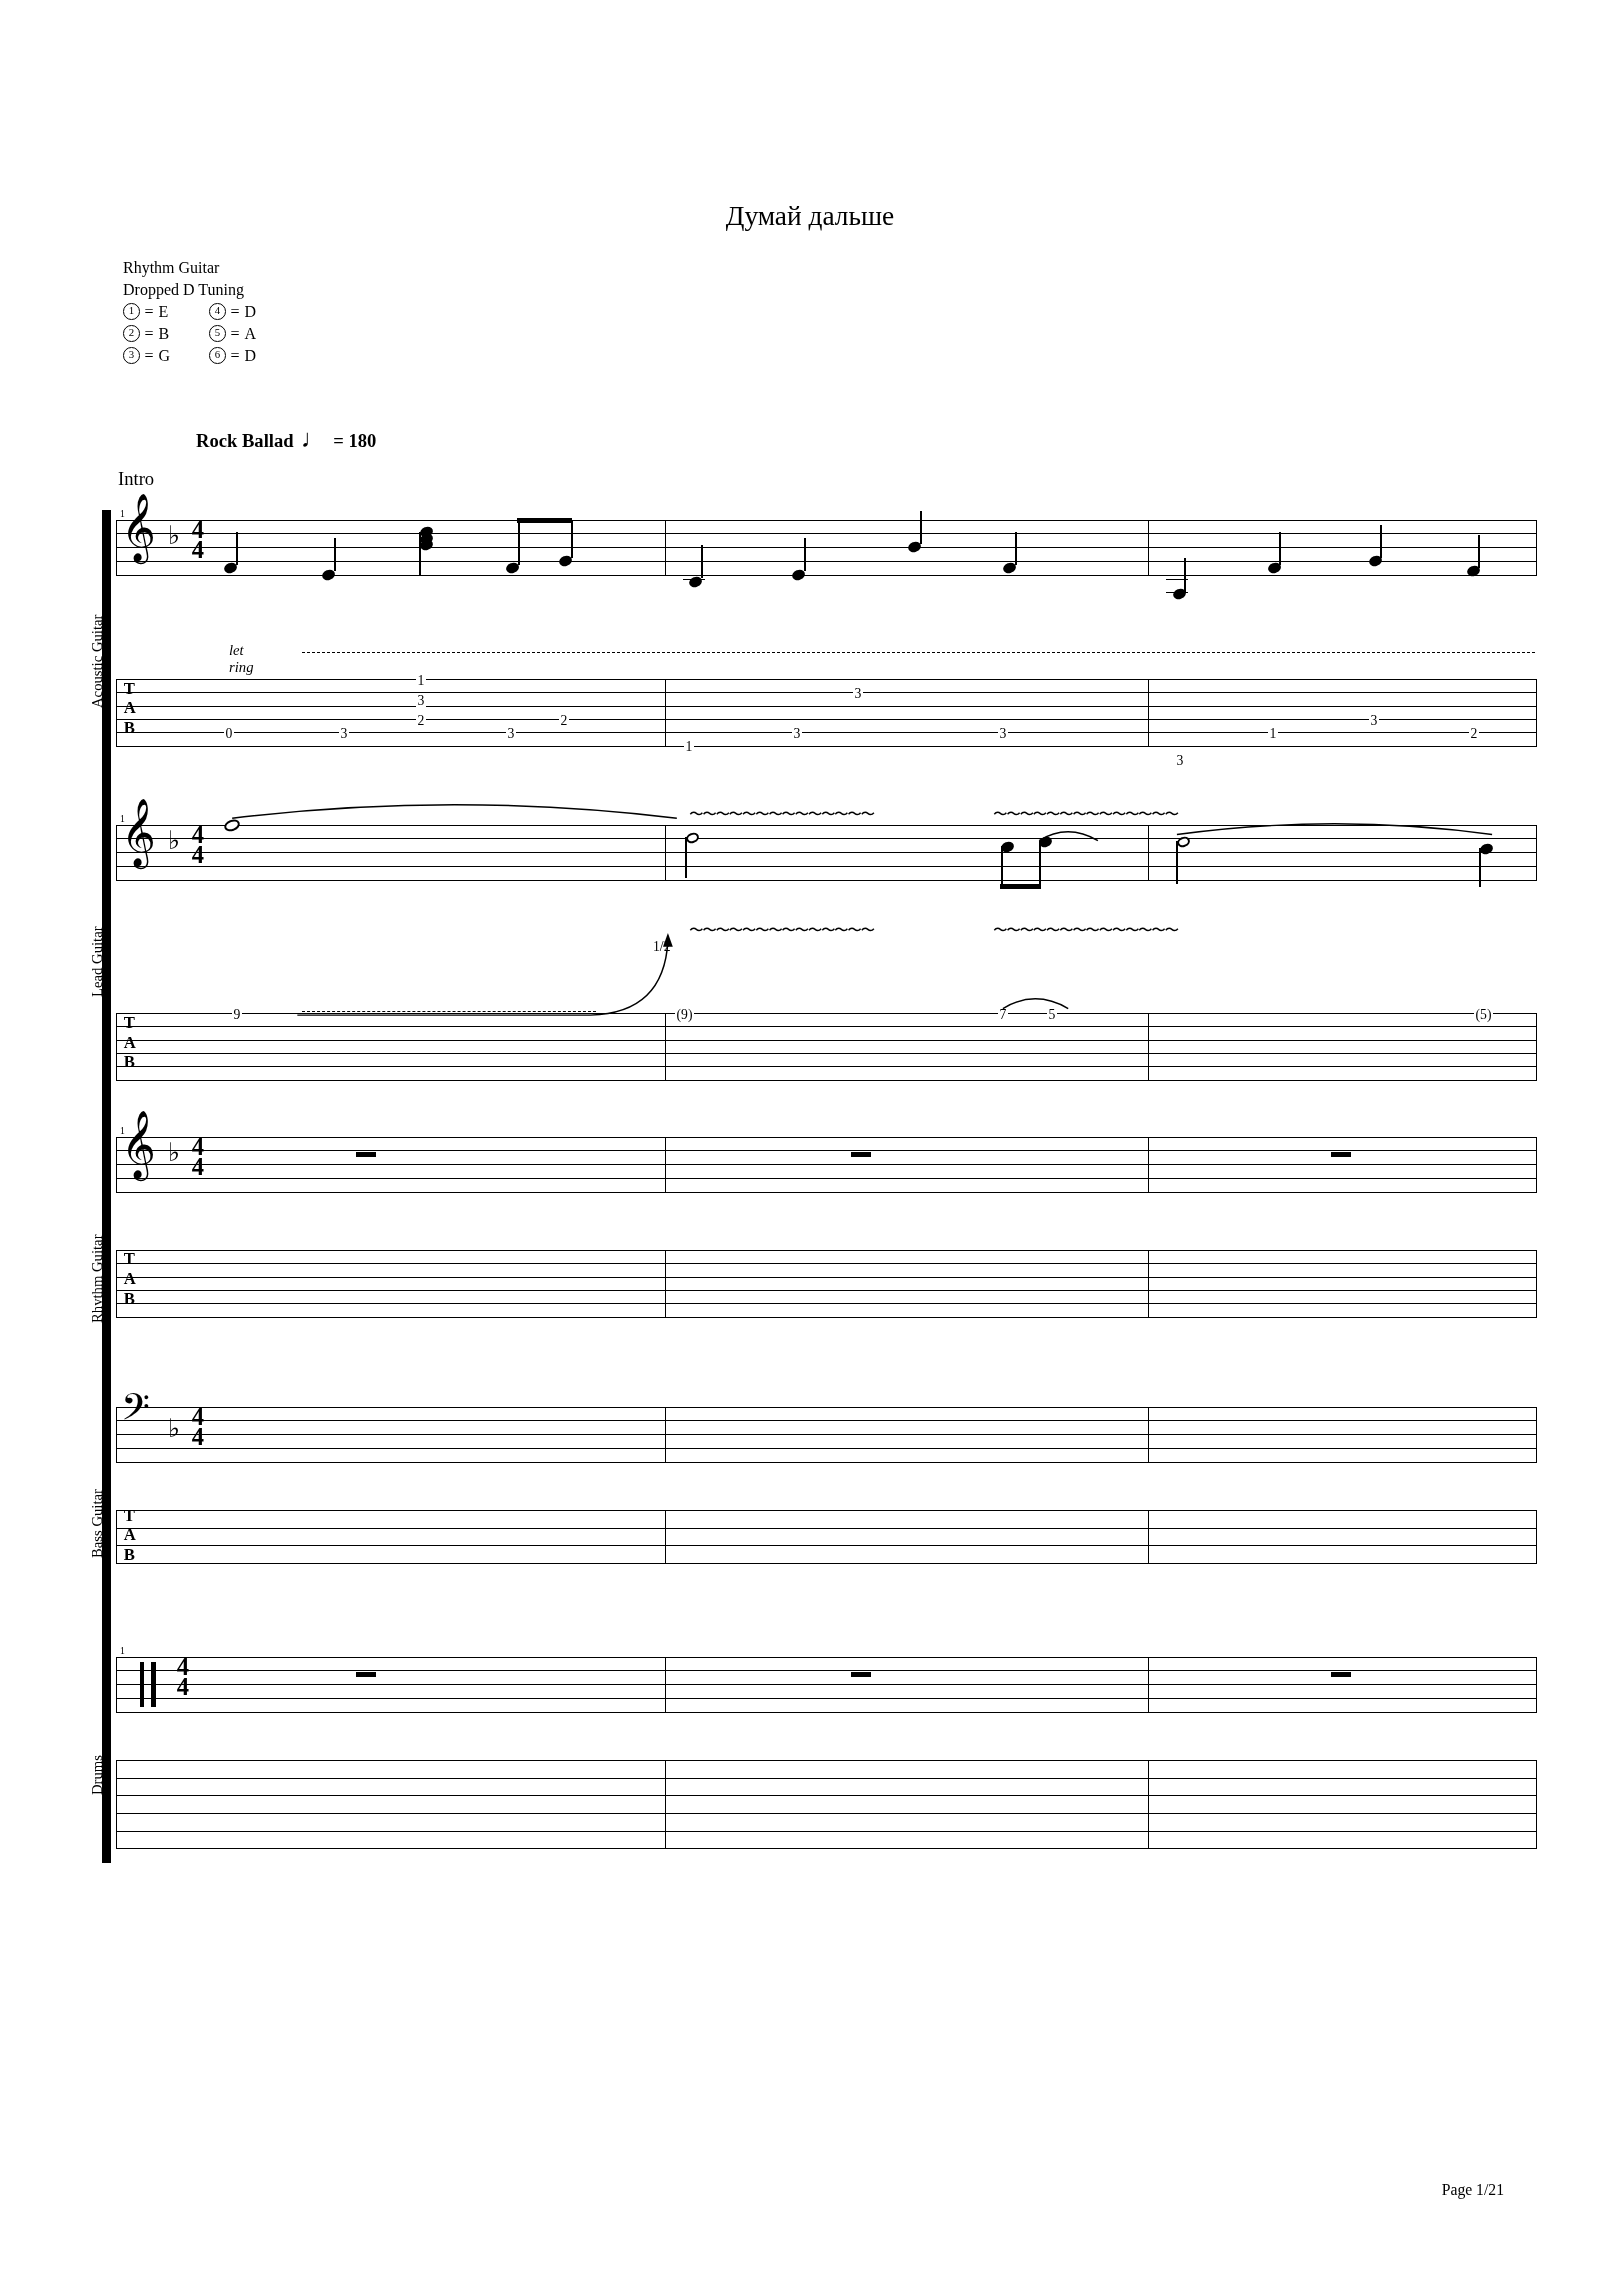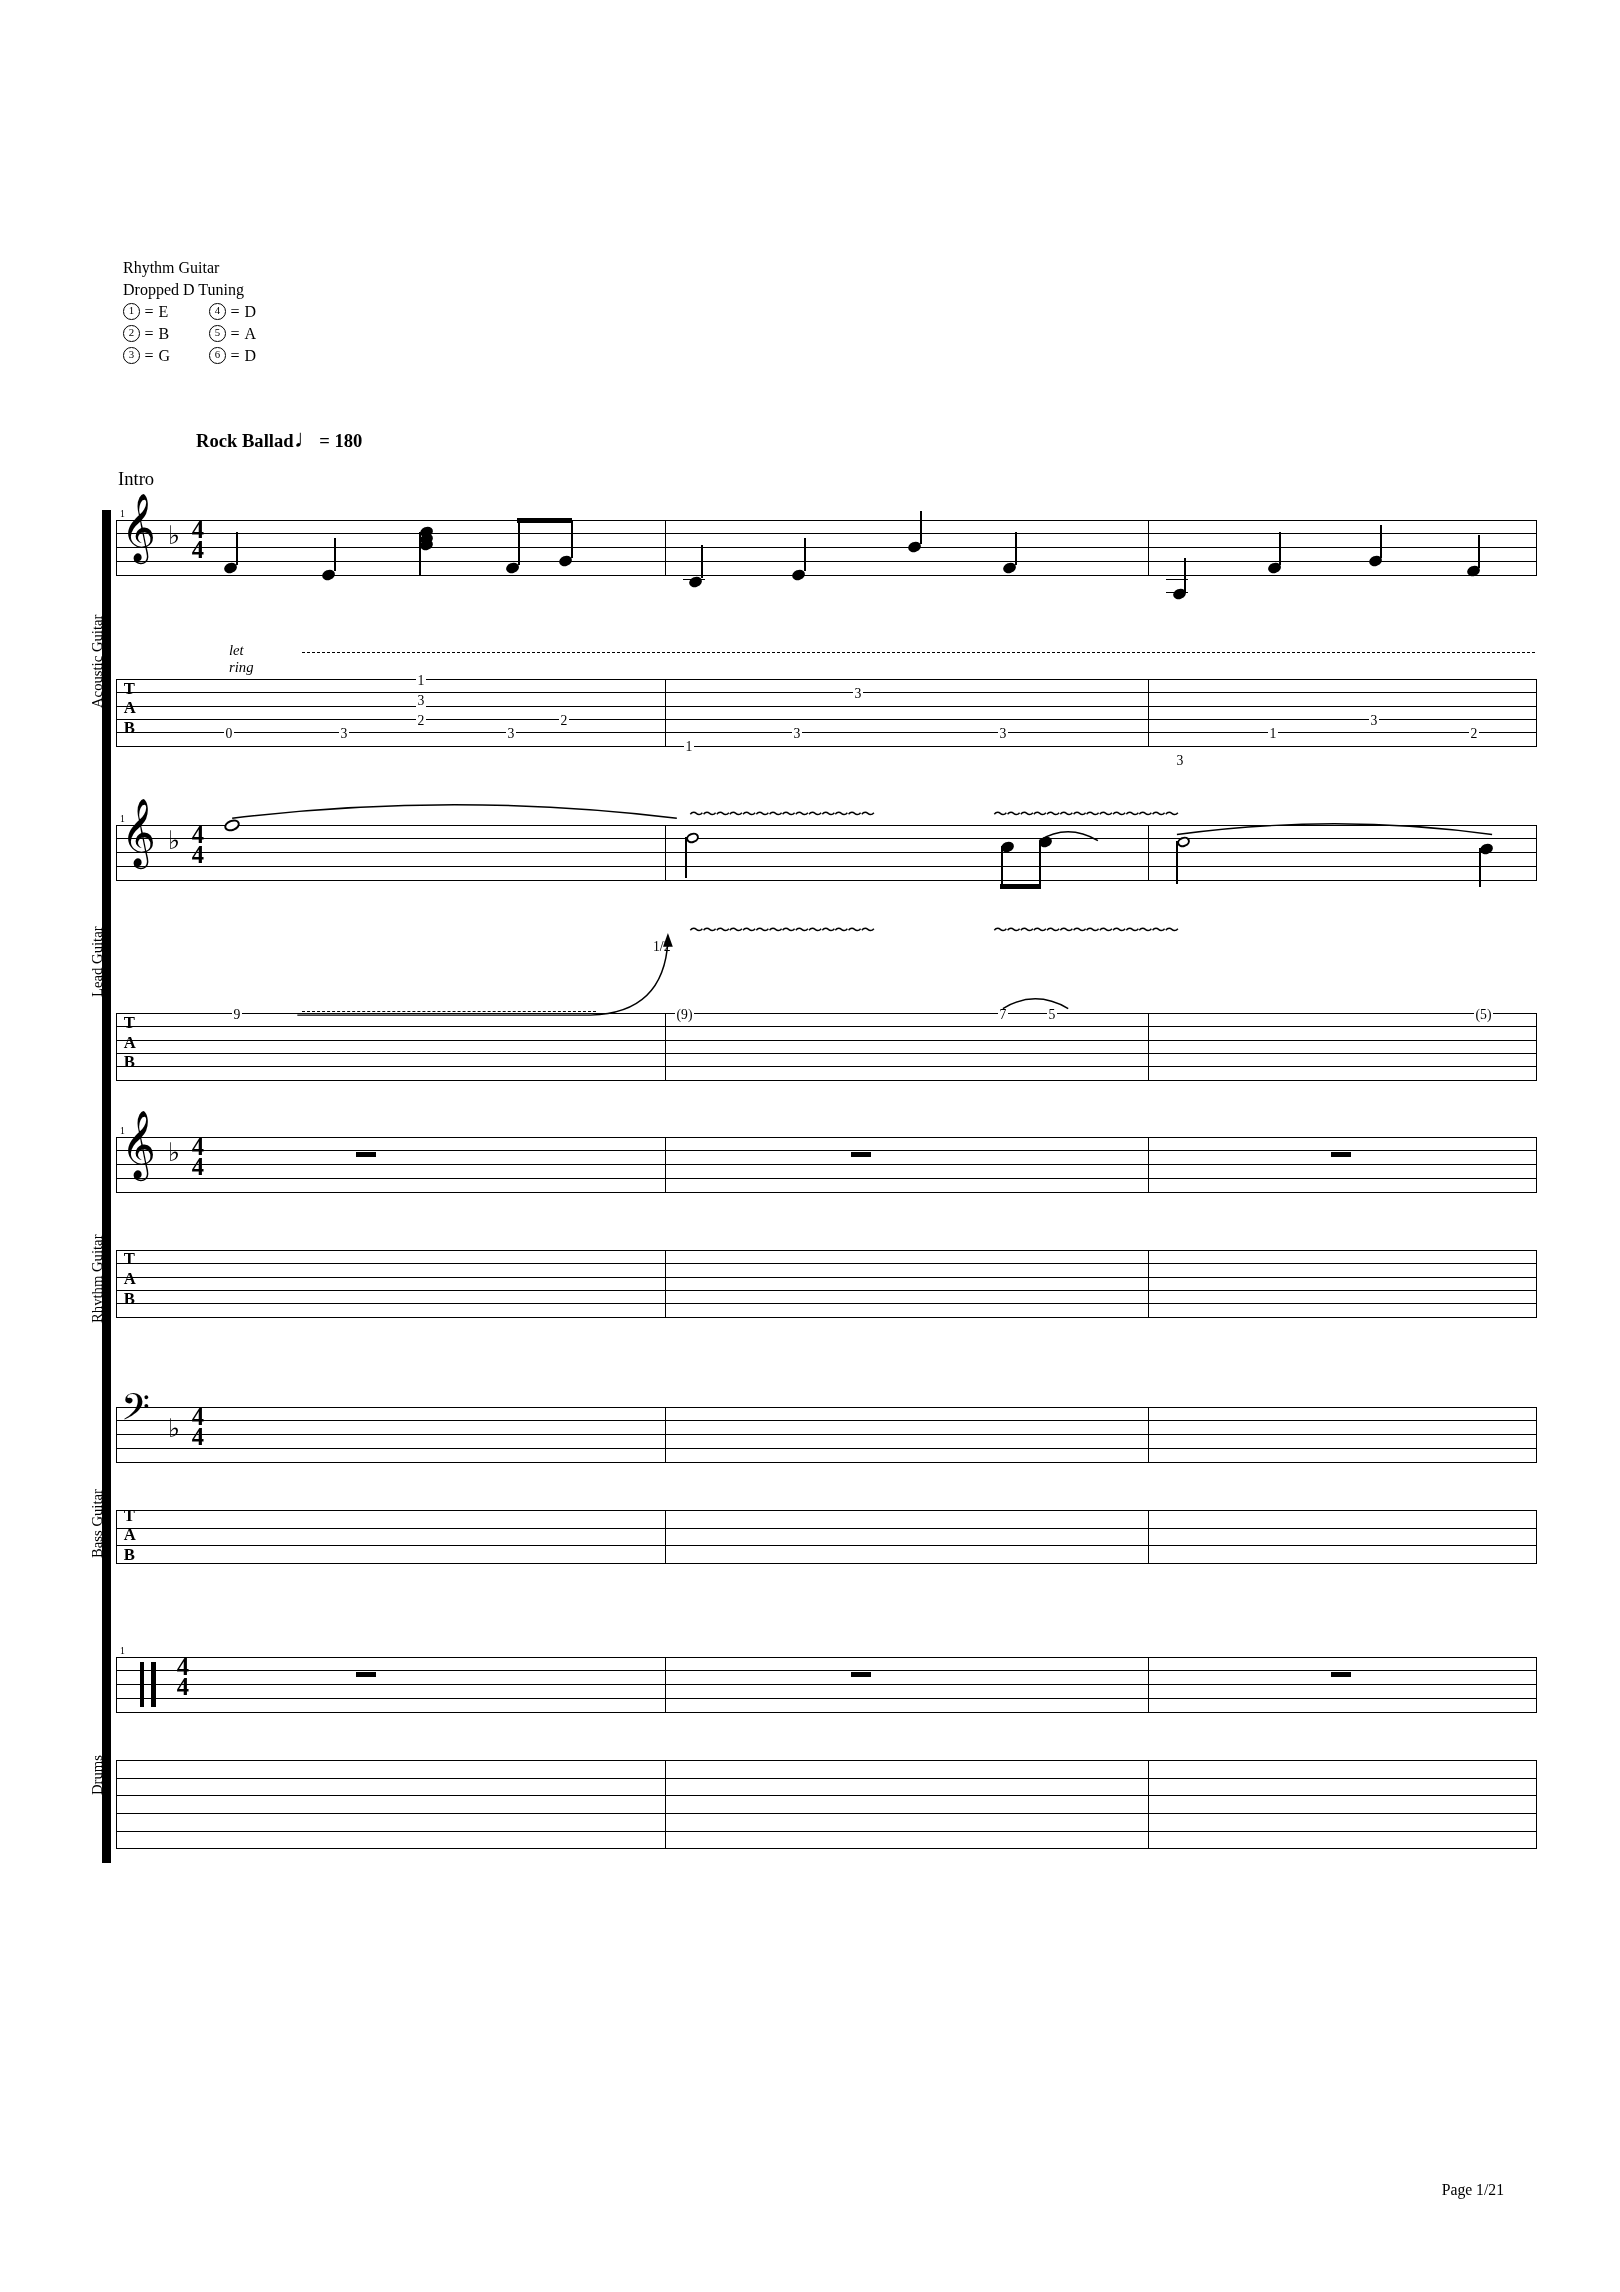--- a/index.html
+++ b/index.html
@@ -64,21 +64,21 @@
 
   
   .tempo {
     position: absolute;
     left: 196px;
     top: 428px;
     font-size: 18.6px;
     font-weight: bold;
     display: flex;
     align-items: center;
-    gap: 0;
+    gap: 7px;
   }
   .tempo .note-glyph { font-size: 25.5px; line-height: 1; position: relative; top: -2px; }
   .section-label {
     position: absolute;
     left: 118px;
     top: 468px;
     font-size: 18.6px;
     font-weight: normal;
   }
 
@@ -223,20 +223,21 @@
     bottom: 94px;
     font-size: 15.7px;
     font-family: "Liberation Serif", serif;
   }
 </style>
 </head>
 <body>
 
 <div class="page">
 
+  <div class="subtitle">Думай дальше</div>
 
   <div class="tuning">
     <div>Rhythm Guitar</div>
     <div>Dropped D Tuning</div>
     <div class="row">
       <div class="col">
         <span class="circnum">1</span>
         <span>=</span>
         <span>E</span>
       </div>

